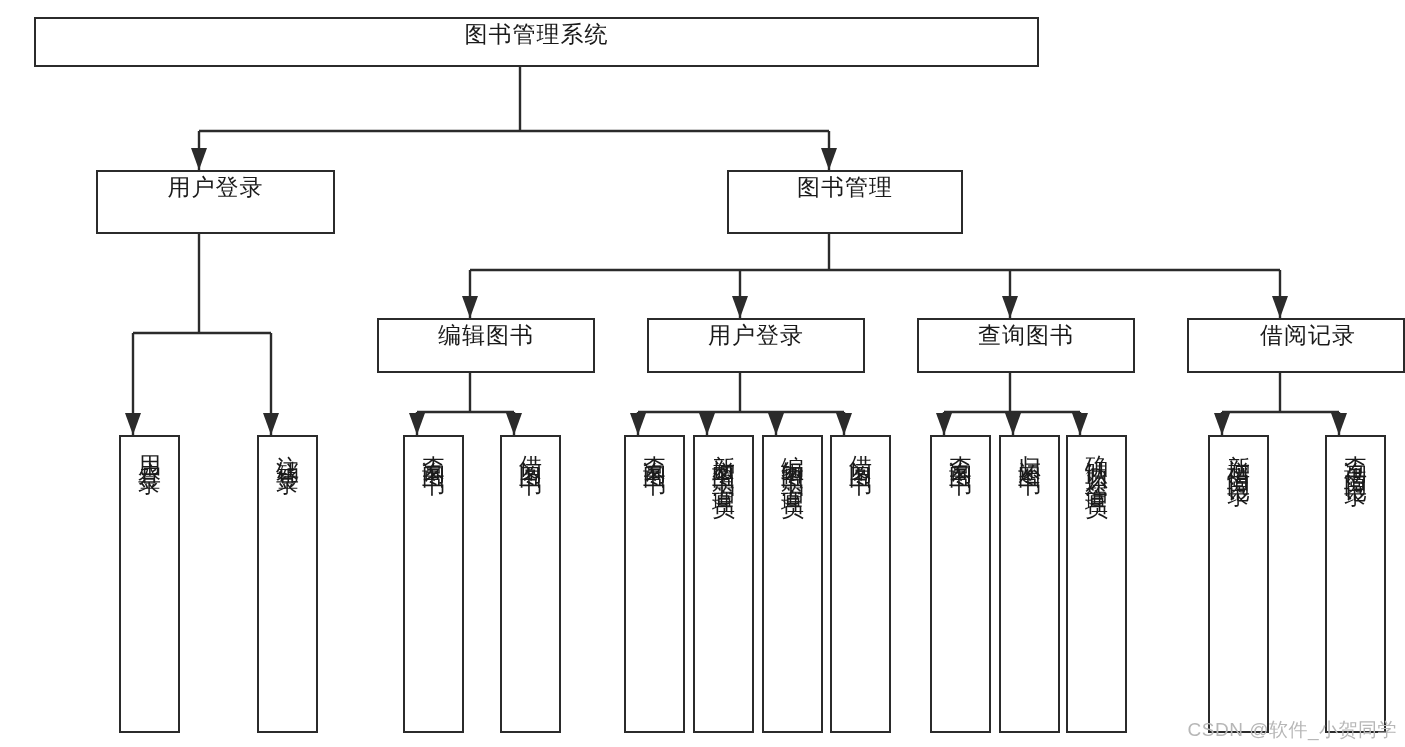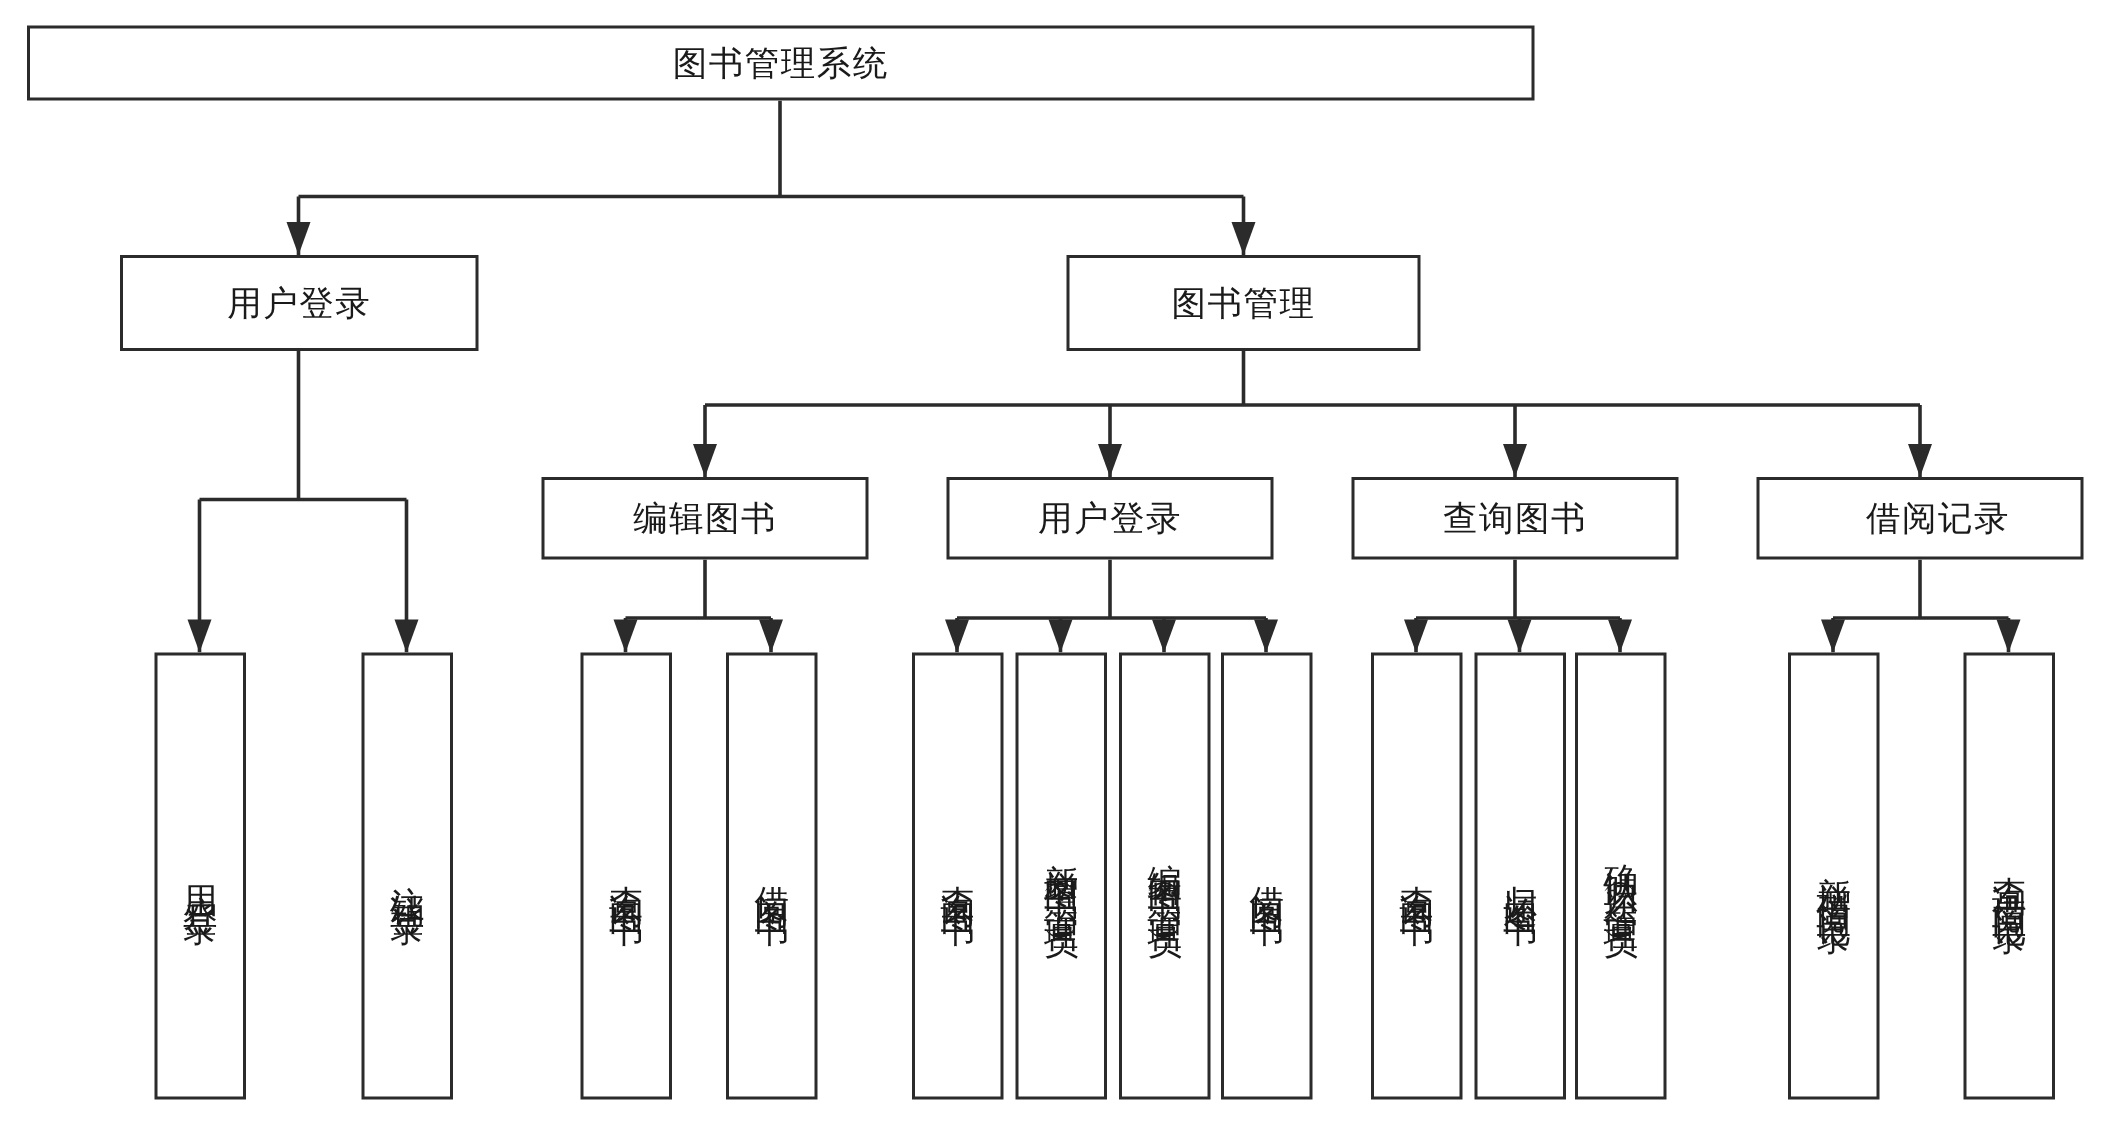--- a/index.html
+++ b/index.html
@@ -24,23 +24,24 @@
     width: 1405px;
     height: 747px;
     pointer-events: none;
   }
   .node {
     position: absolute;
     box-sizing: border-box;
     background: #ffffff;
     border: 2px solid #2b2b2b;
     display: flex;
-    align-items: center;
+    align-items: flex-start;
     justify-content: center;
     color: #1a1a1a;
+    margin-left: 16px;
   }
   .node.horiz {
     font-size: 23px;
     letter-spacing: 1px;
   }
   .node.vert {
     font-size: 23px;
   }
   .node.vert .vlabel {
     writing-mode: vertical-rl;
@@ -175,13 +176,14 @@
       <div class="node vert" style="left: 1050px; top: 435px; width: 61px; height: 298px;">
         <span class="vlabel">确认归还（管理员）</span>
       </div>
       <div class="node vert" style="left: 1192px; top: 435px; width: 61px; height: 298px;">
         <span class="vlabel">新增借阅记录</span>
       </div>
       <div class="node vert" style="left: 1309px; top: 435px; width: 61px; height: 298px;">
         <span class="vlabel">查询借阅记录</span>
       </div>
     </div>
+  <div class="watermark">CSDN @软件_小贺同学</div>
 </div>
 
 </body></html>

